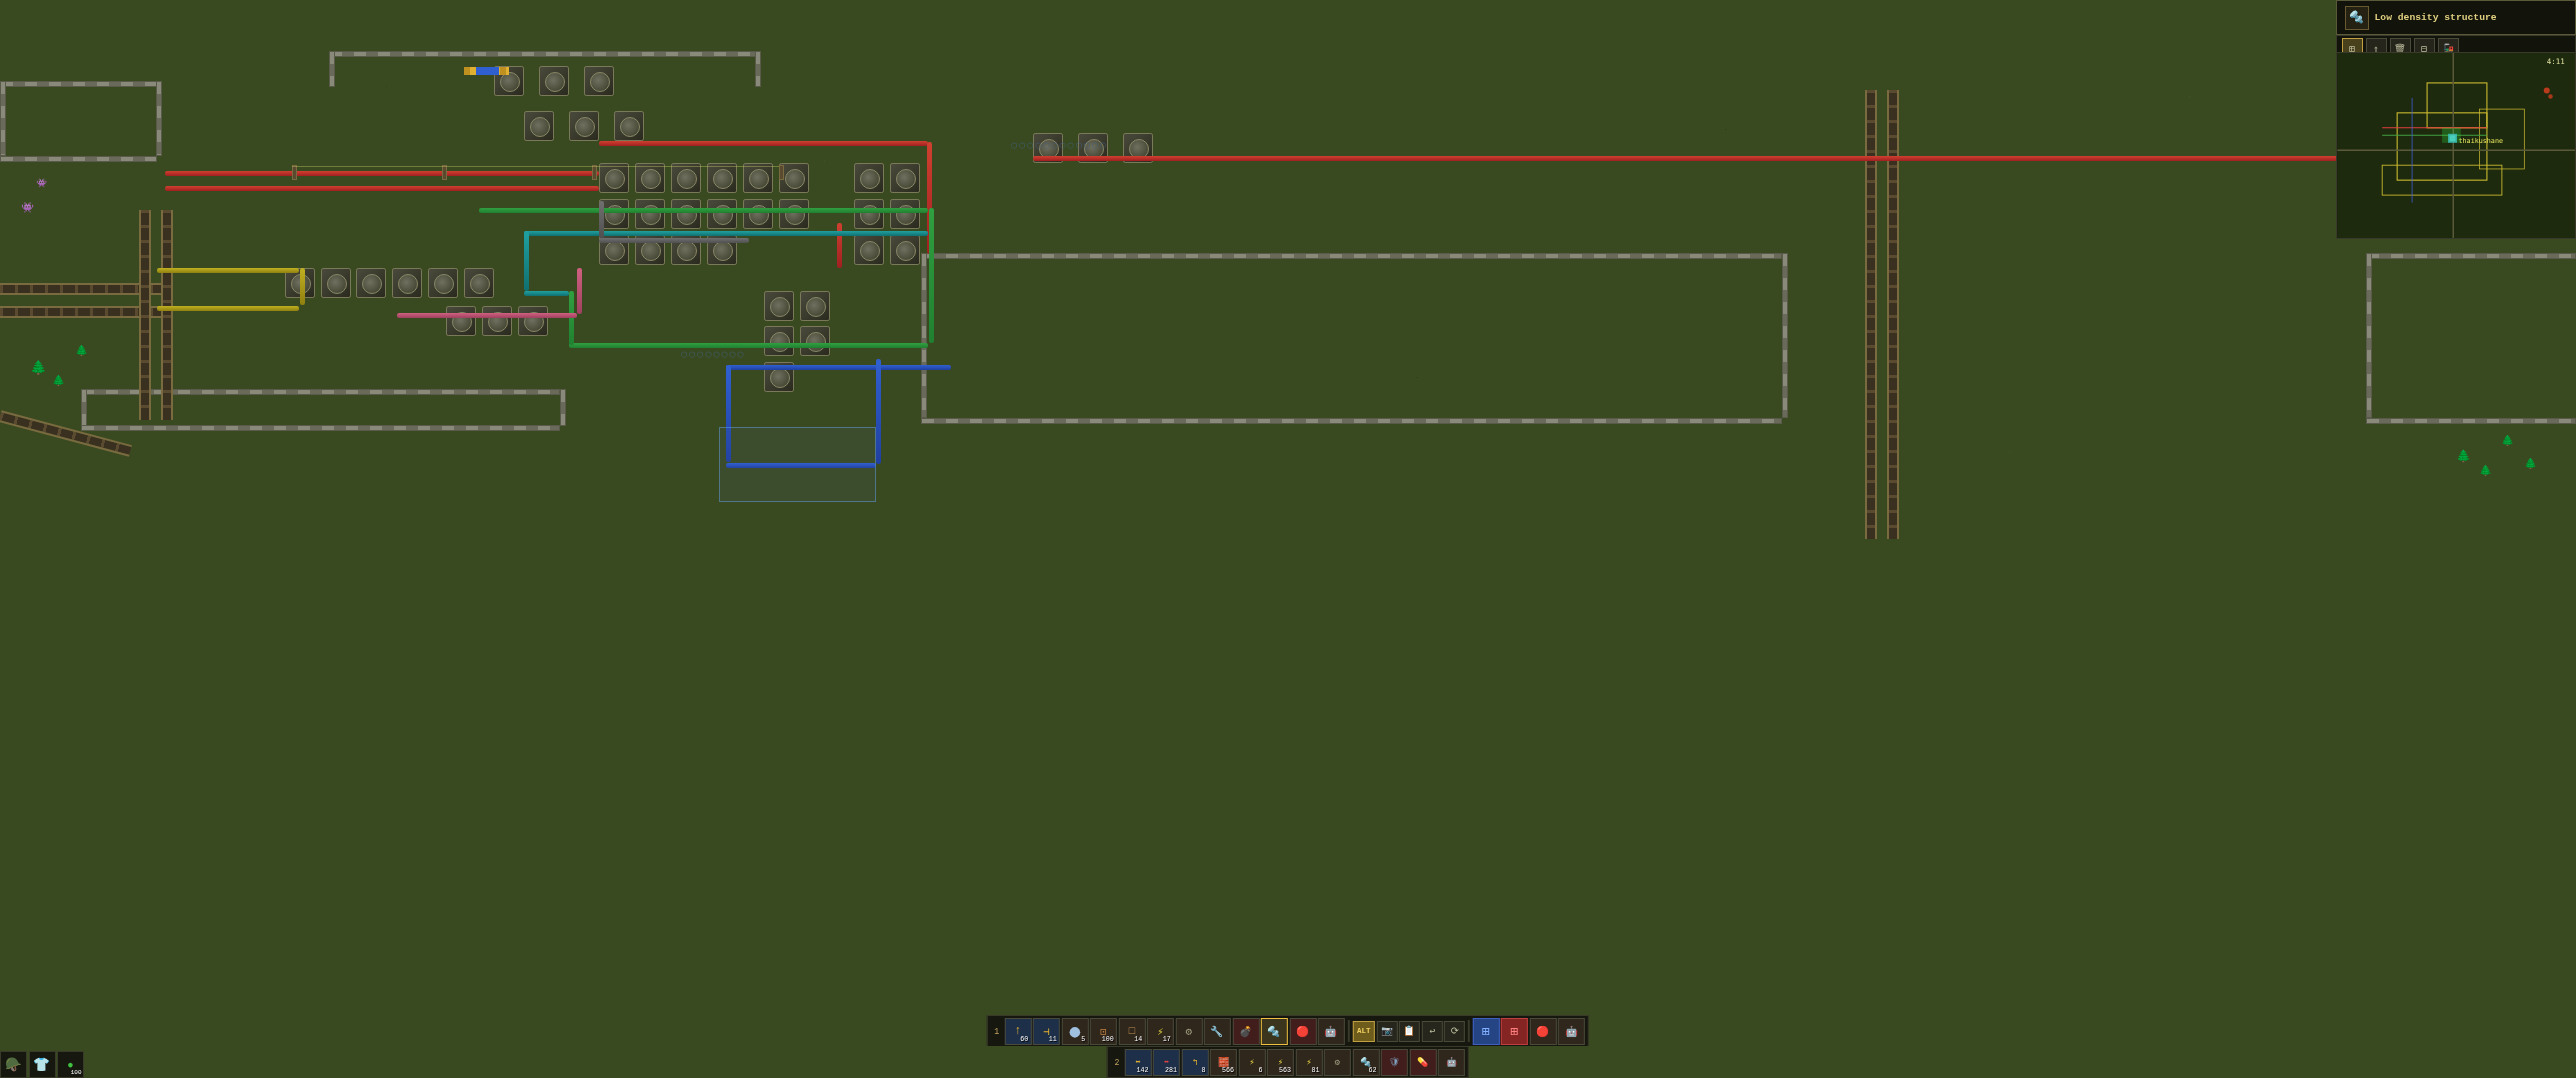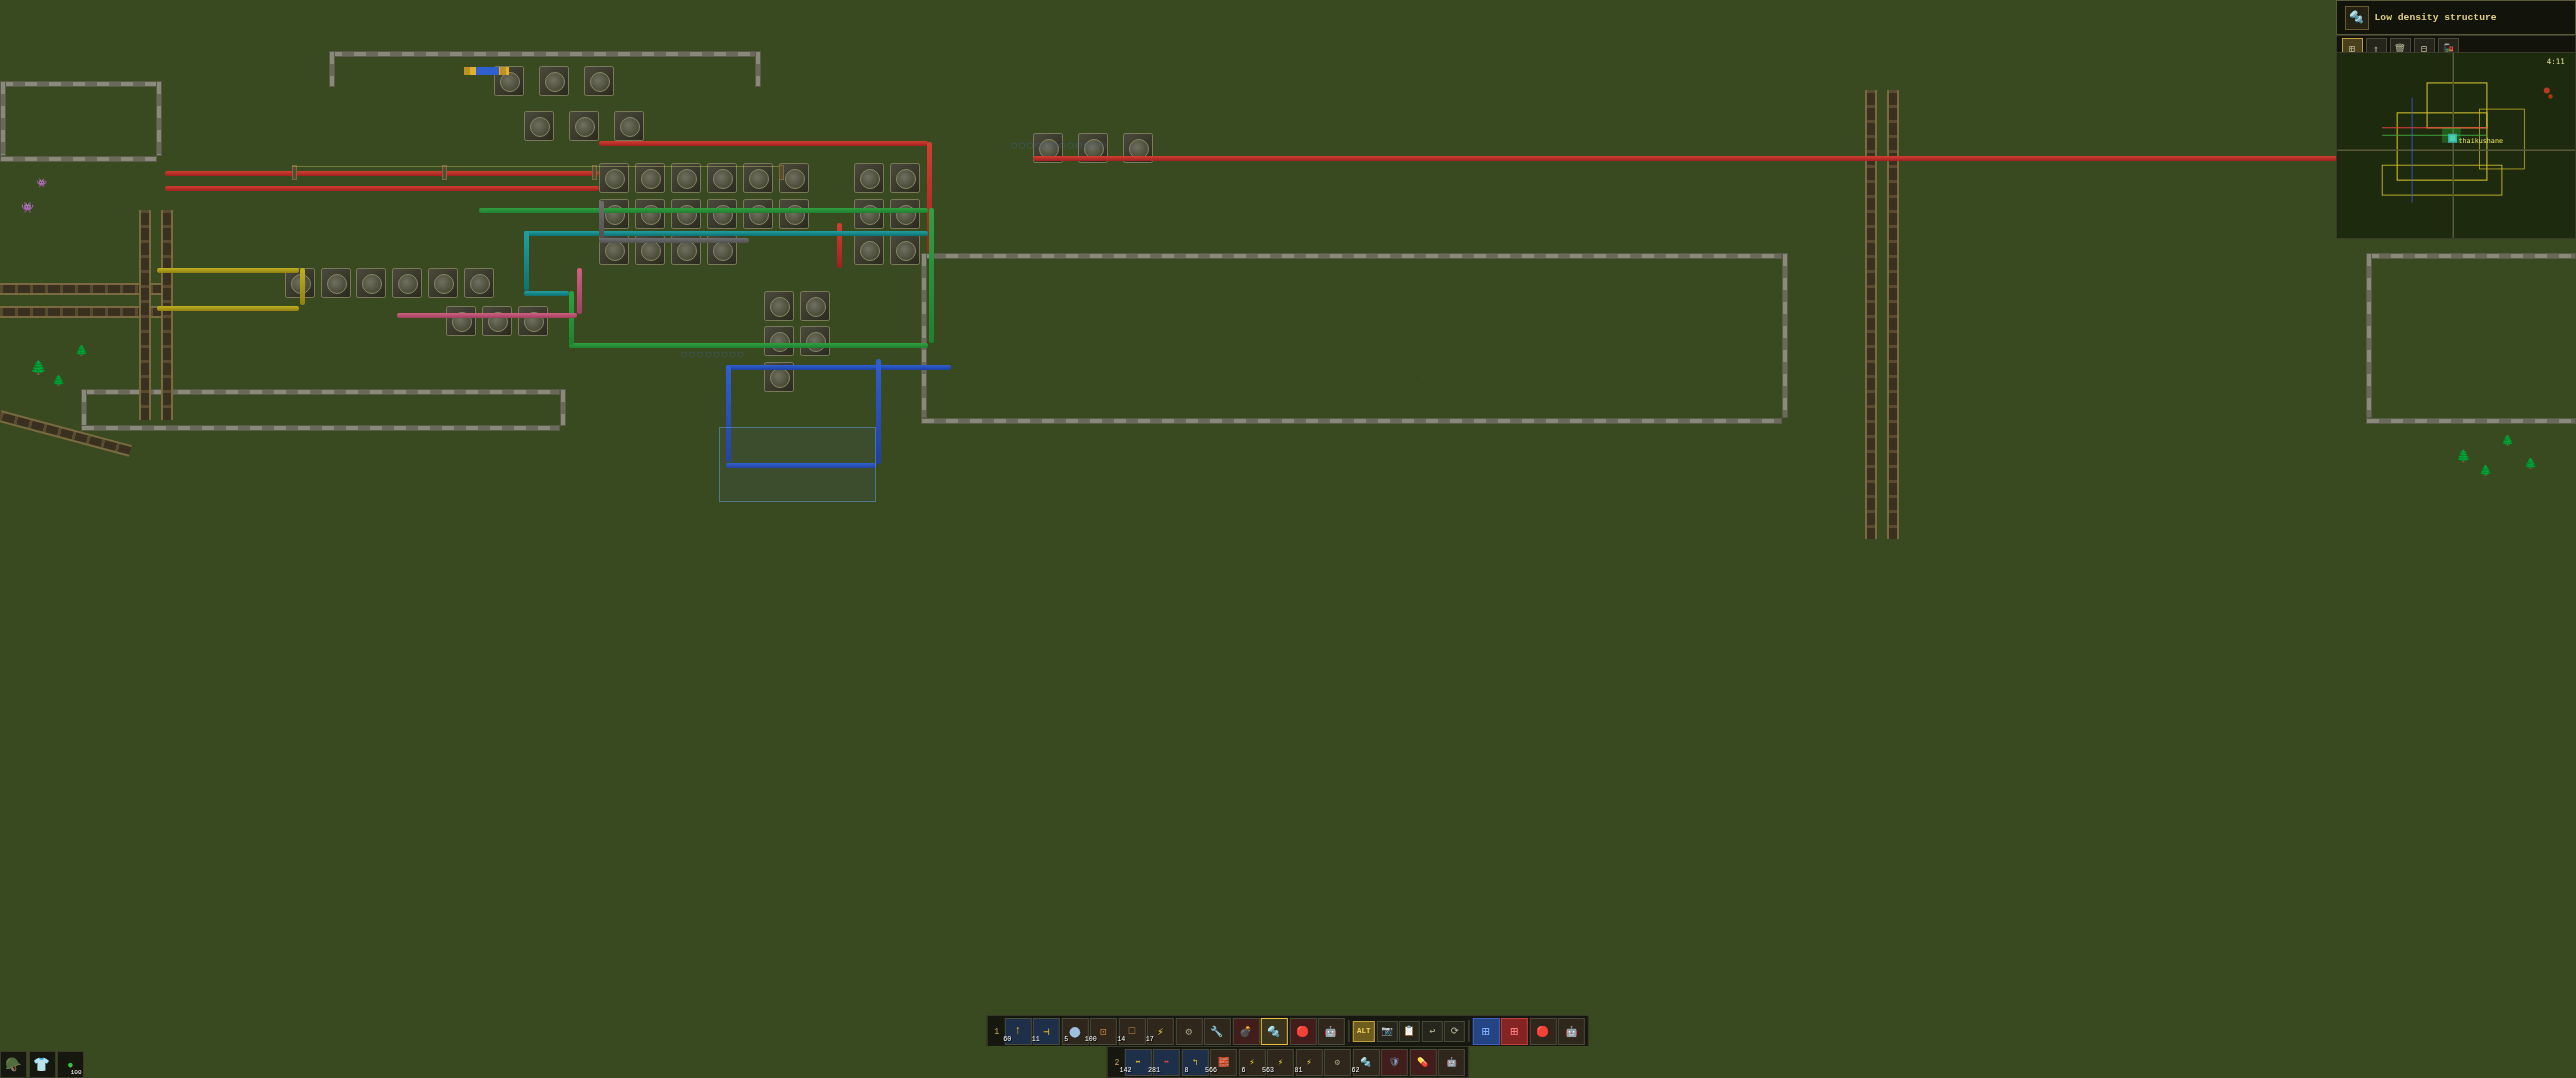--- a/index.html
+++ b/index.html
@@ -142,21 +142,21 @@
       display: flex;
       align-items: center;
       justify-content: center;
       position: relative;
       cursor: pointer;
     }
 
     .toolbar-slot .slot-count {
       position: absolute;
       bottom: 0.7px;
-      right: 19px;
+      right: 2px;
       font-size: 6.7px;
       color: #ffffff;
       text-shadow: 0.7px 0.7px 0.7px #000;
     }
 
     
     .slot-transport { background: rgba(30, 50, 80, 0.9); }
     .slot-item { background: rgba(50, 40, 30, 0.9); }
     .slot-military { background: rgba(70, 30, 30, 0.9); }
     .slot-active {

